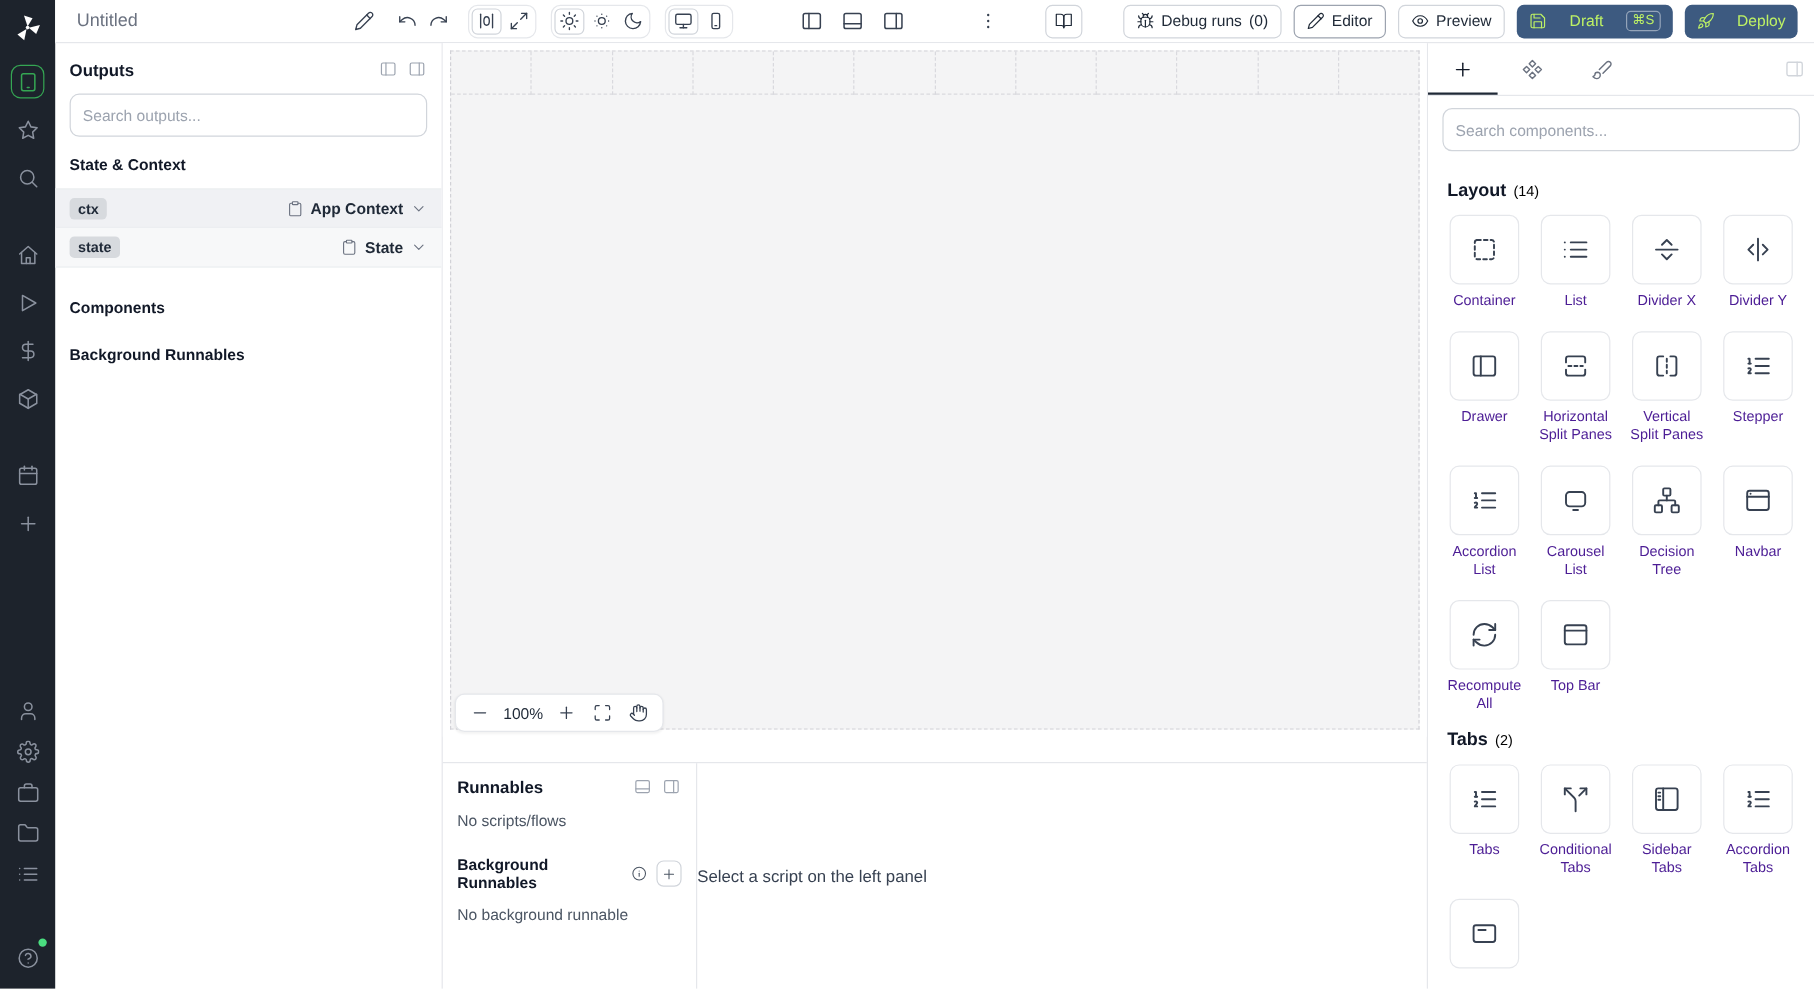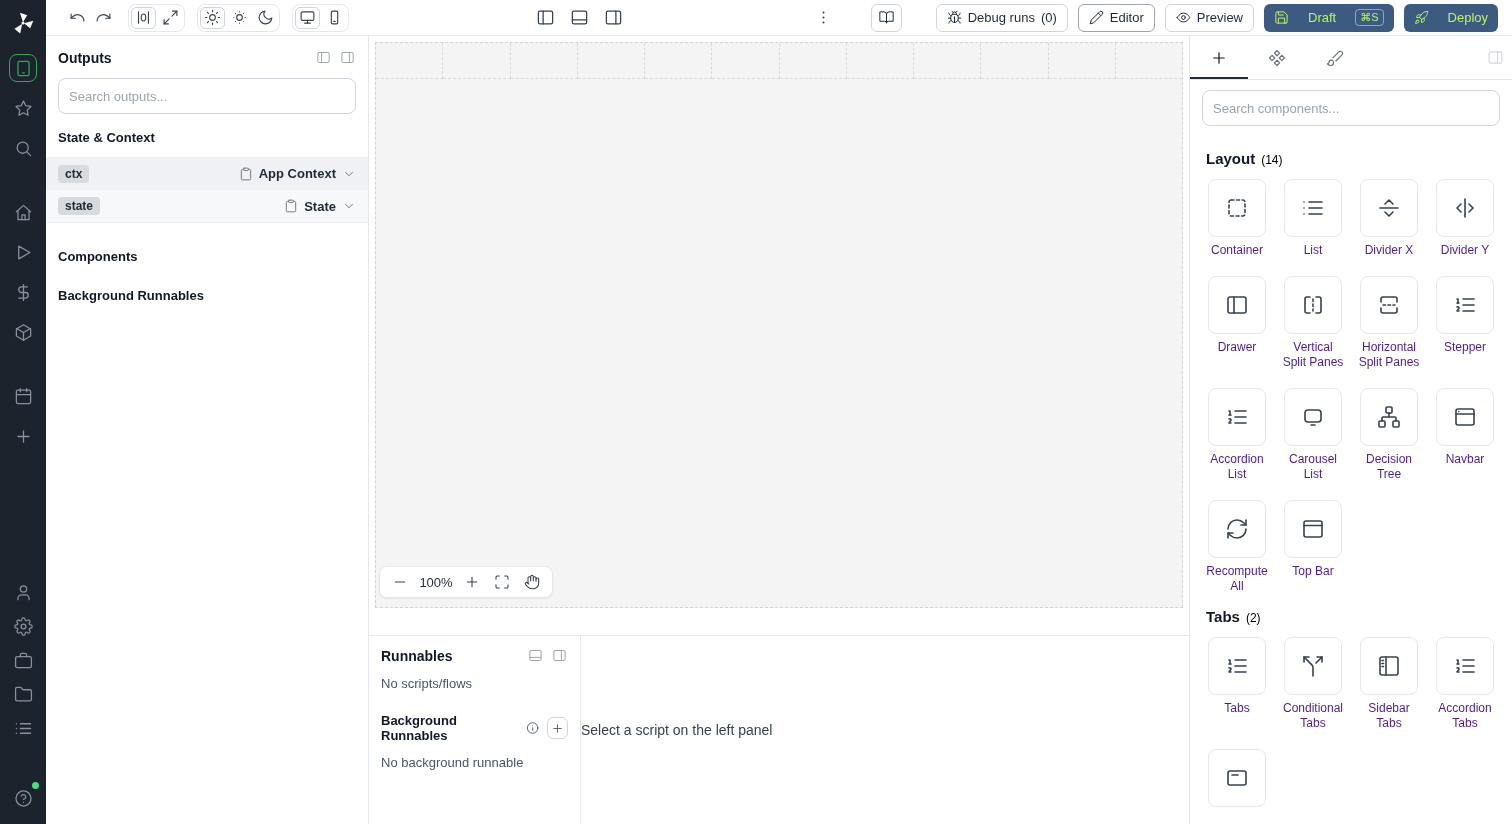--- a/index.html
+++ b/index.html
@@ -71,21 +71,21 @@
   .rowtype{font-size:13px;font-weight:600;color:#1f2937;}
   .chev{width:15px;height:15px;color:#374151;}
 
   
   .center{flex:1;display:flex;flex-direction:column;min-width:0;}
   .canvas{height:578px;min-height:578px;position:relative;background:#fff;padding:6px;}
   .canvas-inner{width:100%;height:100%;background:#f4f4f5;border:1px dashed #d2d2d7;}
   .grid-row{display:flex;height:36px;}
   .gcell{flex:1;border-right:1px dashed #d9d9de;border-bottom:1px dashed #d9d9de;}
   .gcell:last-child{border-right:none;}
-  .zoombar{position:absolute;left:10px;bottom:16px;background:#fff;border:1px solid var(--border);border-radius:8px;height:32px;display:flex;align-items:center;gap:6px;padding:0 8px;box-shadow:0 1px 2px rgba(0,0,0,.05);}
+  .zoombar{position:absolute;left:10px;bottom:4px;background:#fff;border:1px solid var(--border);border-radius:8px;height:32px;display:flex;align-items:center;gap:6px;padding:0 8px;box-shadow:0 1px 2px rgba(0,0,0,.05);}
   .zbtn{width:24px;height:24px;border:none;background:transparent;color:#374151;display:inline-flex;align-items:center;justify-content:center;cursor:pointer;border-radius:5px;}
   .zbtn .icon{width:16px;height:16px;}
   .zoomlevel{font-size:13px;color:#1f2937;min-width:36px;text-align:center;}
 
   .bottom{flex:1;display:flex;border-top:1px solid var(--border);min-height:0;margin-top:21px;}
   .runnables{width:211px;min-width:211px;padding:12px;display:flex;flex-direction:column;}
   .rn-header{display:flex;align-items:center;justify-content:space-between;}
   .rn-title{font-size:14px;font-weight:700;color:#111827;}
   .rn-empty{font-size:13px;color:#4b5563;margin-top:12px;}
   .rn-bg-header{display:flex;align-items:center;gap:6px;margin-top:22px;}
@@ -265,20 +265,31 @@
           </svg>
         </span>
       <span class="helpdot"></span>
     </button>
   </aside>
 
   <div class="main">
 
     <header class="topbar">
       <div class="tb-left">
+        <div class="title-wrap">
+          <span class="app-title">Untitled</span>
+          <button class="tbtn">
+              <span class="icon">
+                <svg viewBox="0 0 24 24" fill="none" stroke="currentColor" stroke-width="1.6" stroke-linecap="round" stroke-linejoin="round">
+                  <path d="M17 3a2.85 2.85 0 1 1 4 4L7.5 20.5 2 22l1.5-5.5Z"></path>
+                  <path d="m15 5 4 4"></path>
+                </svg>
+              </span>
+            </button>
+        </div>
         <button class="tbtn">
             <span class="icon">
               <svg viewBox="0 0 24 24" fill="none" stroke="currentColor" stroke-width="1.6" stroke-linecap="round" stroke-linejoin="round">
                 <path d="M3 7v6h6"></path>
                 <path d="M21 17a9 9 0 0 0-15-6.7L3 13"></path>
               </svg>
             </span>
           </button>
         <button class="tbtn">
             <span class="icon">
@@ -742,39 +753,39 @@
                       <path d="M9 4v16"></path>
                     </svg>
                   </span>
                 </div>
                 <div class="comp-label">Drawer</div>
               </div>
               <div class="comp-cell">
                 <div class="comp-card">
                   <span class="icon comp-icon">
                     <svg viewBox="0 0 24 24" fill="none" stroke="currentColor" stroke-width="1.6" stroke-linecap="round" stroke-linejoin="round">
+                      <path d="M4 9V6a2 2 0 0 1 2-2h12a2 2 0 0 1 2 2v3"></path>
+                      <path d="M4 15v3a2 2 0 0 0 2 2h12a2 2 0 0 0 2-2v-3"></path>
+                      <path d="M6 12h12" stroke-dasharray="2.5 2.5"></path>
+                    </svg>
+                  </span>
+                </div>
+                <div class="comp-label">Horizontal Split Panes</div>
+              </div>
+              <div class="comp-cell">
+                <div class="comp-card">
+                  <span class="icon comp-icon">
+                    <svg viewBox="0 0 24 24" fill="none" stroke="currentColor" stroke-width="1.6" stroke-linecap="round" stroke-linejoin="round">
                       <path d="M9 4H6a2 2 0 0 0-2 2v12a2 2 0 0 0 2 2h3"></path>
                       <path d="M15 4h3a2 2 0 0 1 2 2v12a2 2 0 0 1-2 2h-3"></path>
                       <path d="M12 6v12" stroke-dasharray="2.5 2.5"></path>
                     </svg>
                   </span>
                 </div>
                 <div class="comp-label">Vertical Split Panes</div>
-              </div>
-              <div class="comp-cell">
-                <div class="comp-card">
-                  <span class="icon comp-icon">
-                    <svg viewBox="0 0 24 24" fill="none" stroke="currentColor" stroke-width="1.6" stroke-linecap="round" stroke-linejoin="round">
-                      <path d="M4 9V6a2 2 0 0 1 2-2h12a2 2 0 0 1 2 2v3"></path>
-                      <path d="M4 15v3a2 2 0 0 0 2 2h12a2 2 0 0 0 2-2v-3"></path>
-                      <path d="M6 12h12" stroke-dasharray="2.5 2.5"></path>
-                    </svg>
-                  </span>
-                </div>
-                <div class="comp-label">Horizontal Split Panes</div>
               </div>
               <div class="comp-cell">
                 <div class="comp-card">
                   <span class="icon comp-icon">
                     <svg viewBox="0 0 24 24" fill="none" stroke="currentColor" stroke-width="1.6" stroke-linecap="round" stroke-linejoin="round">
                       <path d="M10 6h11"></path>
                       <path d="M10 12h11"></path>
                       <path d="M10 18h11"></path>
                       <path d="M4 6h1v4"></path>
                       <path d="M4 10h2"></path>

